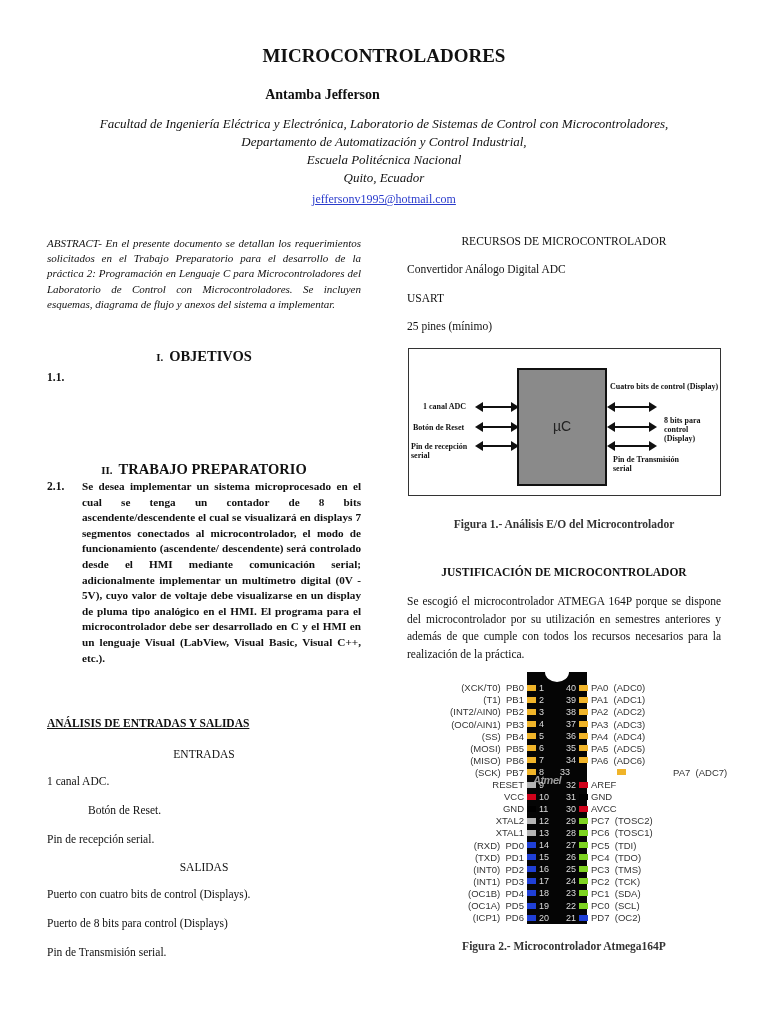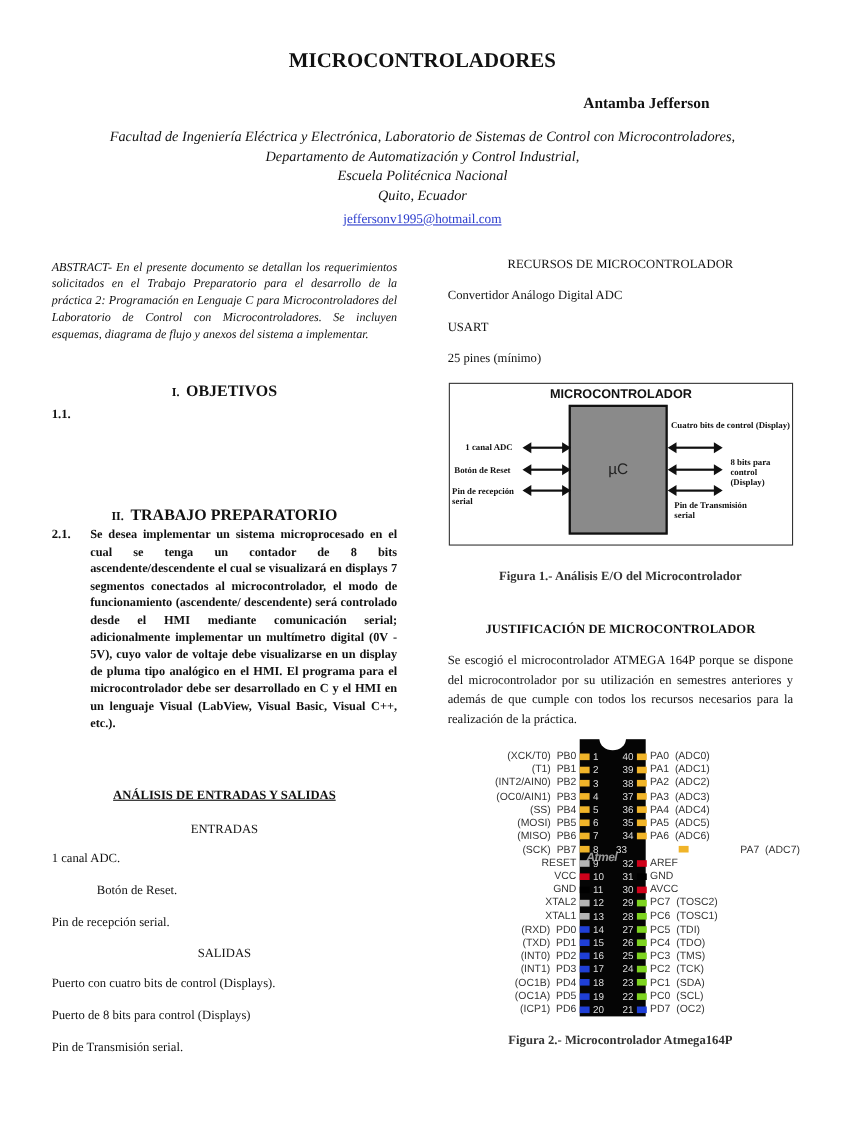--- a/index.html
+++ b/index.html
@@ -2,21 +2,21 @@
 <html><head>
 <meta charset="utf-8">
 <style>
   * { box-sizing: border-box; margin: 0; padding: 0; }
   html, body { width: 768px; height: 1024px; background: #ffffff; overflow: hidden; }
   body { font-family: "Liberation Serif", "DejaVu Serif", serif; color: #111; position: relative; }
 
   .abs { position: absolute; }
 
   #title { left: 0; top: 46px; width: 768px; font-size: 19px; font-weight: bold; line-height: 20px; text-align: center; }
-  #author { left: 0; top: 87px; width: 645px; font-size: 14px; font-weight: bold; text-align: right; }
+  #author { left: 0; top: 87px; width: 645px; font-size: 14px; font-weight: bold; text-align: center; }
   #affil { left: 0; top: 115px; width: 768px; font-size: 13px; font-style: italic; line-height: 18px; text-align: center; }
   #email { left: 0; top: 192px; width: 768px; font-size: 12px; text-align: center; }
   #email a { color: #2a3bcc; text-decoration: underline; }
 
   
   #abstract { left: 47px; top: 236px; width: 314px; font-size: 11px; line-height: 15.2px; font-style: italic; text-align: justify; }
   #abstract b { font-style: italic; font-weight: normal; }
 
   .sec-head { font-size: 14.5px; font-weight: bold; text-align: center; }
   .sec-head .num { font-size: 11px; margin-right: 6px; }
@@ -24,21 +24,21 @@
   #obj-head { left: 47px; top: 348px; width: 314px; }
   #obj-item { left: 47px; top: 368px; width: 314px; font-size: 14px; line-height: 19px; }
   .item-row { display: flex; text-align: justify; }
   .item-num { width: 35px; flex: none; font-weight: bold; font-size: 11.5px; }
   .item-text { flex: 1; }
 
   #prep-head { left: 47px; top: 461px; width: 314px; }
   #prep-item { left: 47px; top: 479px; width: 314px; font-size: 11.2px; line-height: 15.6px; font-weight: bold; }
   #prep-item .item-text { text-align: justify; }
 
-  #io-head { left: 47px; top: 717px; width: 314px; font-size: 11.5px; font-weight: bold; text-decoration: underline; text-align: center; }
+  #io-head { left: 47px; top: 717px; width: 314px; font-size: 11.5px; font-weight: bold; text-decoration: underline; text-align: left; }
   #in-head { left: 47px; top: 748px; width: 314px; font-size: 11.5px; text-align: center; }
   .plain { font-size: 11.5px; }
   #out-head { left: 47px; top: 861px; width: 314px; font-size: 11.5px; text-align: center; }
 
   
   #res-head { left: 407px; top: 235px; width: 314px; font-size: 11.5px; text-align: center; }
 
   #fig1 { left: 408px; top: 348px; width: 313px; height: 148px; border: 1.5px solid #333; background: #fff; }
   #fig1-title { position: absolute; left: 0; top: 4px; width: 100%; text-align: center; font-family: "Liberation Sans", "DejaVu Sans", sans-serif; font-weight: bold; font-size: 11.5px; }
   #fig1-chip { position: absolute; left: 108px; top: 19px; width: 90px; height: 118px; background: #8a8a8a; border: 2px solid #111; }
@@ -118,21 +118,20 @@
 <div class="abs plain" style="left:47px; top:888px;">Puerto con cuatro bits de control (Displays).</div>
 <div class="abs plain" style="left:47px; top:917px;">Puerto de 8 bits para control (Displays)</div>
 <div class="abs plain" style="left:47px; top:946px;">Pin de Transmisión serial.</div>
 
 <div id="res-head" class="abs">RECURSOS DE MICROCONTROLADOR</div>
 <div class="abs plain" style="left:407px; top:263px;">Convertidor Análogo Digital ADC</div>
 <div class="abs plain" style="left:407px; top:292px;">USART</div>
 <div class="abs plain" style="left:407px; top:320px;">25 pines (mínimo)</div>
 
 <div id="fig1" class="abs">
-  <div id="fig1-title">MICROCONTROLADOR</div>
   <div id="fig1-chip">
     <span>µC</span>
   </div>
 
   <div class="f1-label" style="left:14px; top:53px;">1 canal ADC</div>
   <div class="arrow" style="left:68px; top:57px; width:40px;"></div>
   <div class="f1-label" style="left:4px; top:74px;">Botón de Reset</div>
   <div class="arrow" style="left:68px; top:77px; width:40px;"></div>
   <div class="f1-label" style="left:2px; top:93px; width:66px;">Pin de recepción serial</div>
   <div class="arrow" style="left:68px; top:96px; width:40px;"></div>

